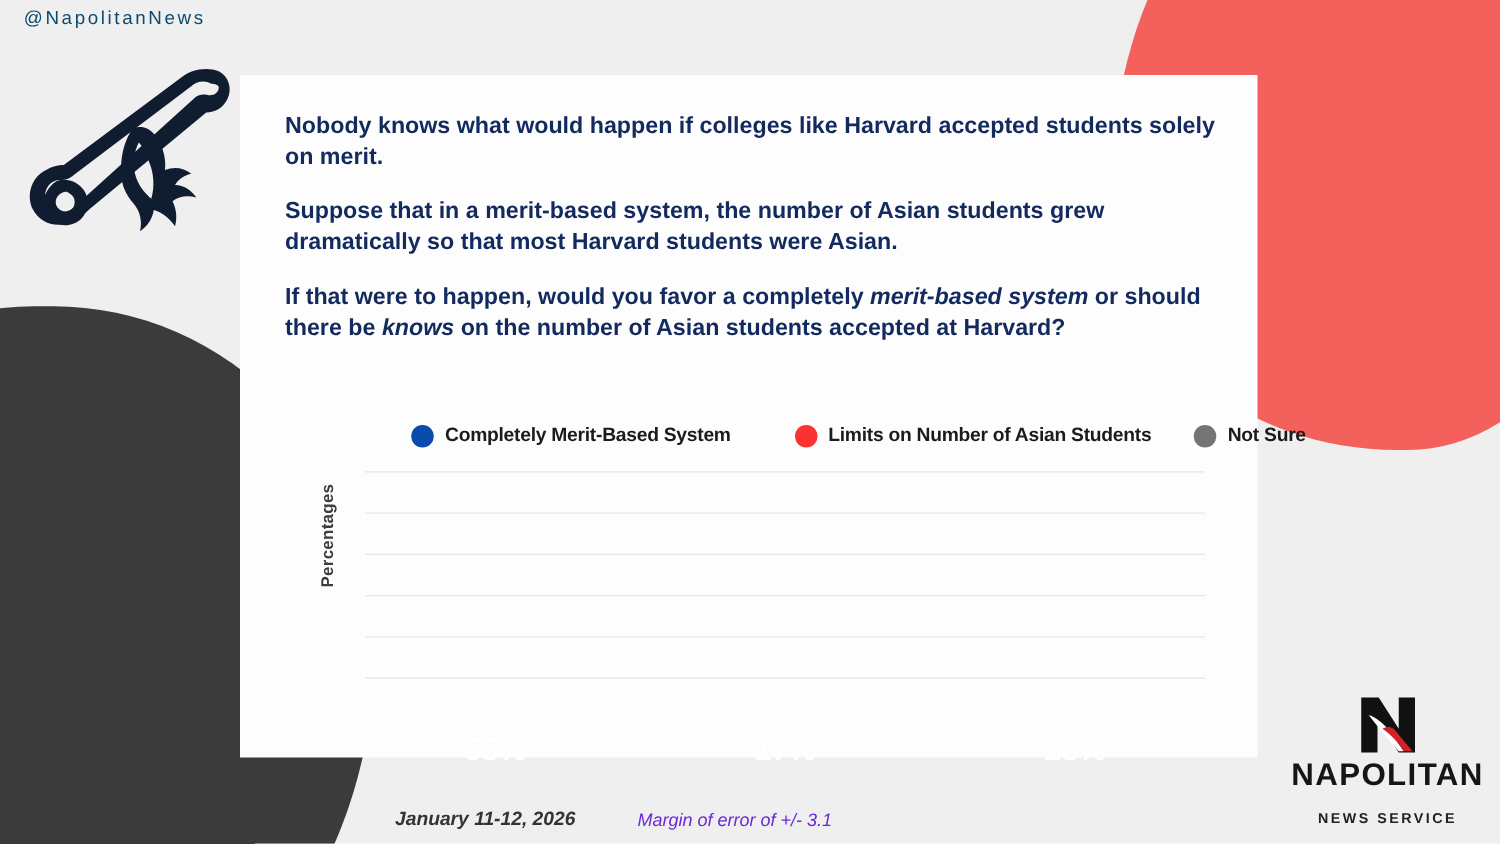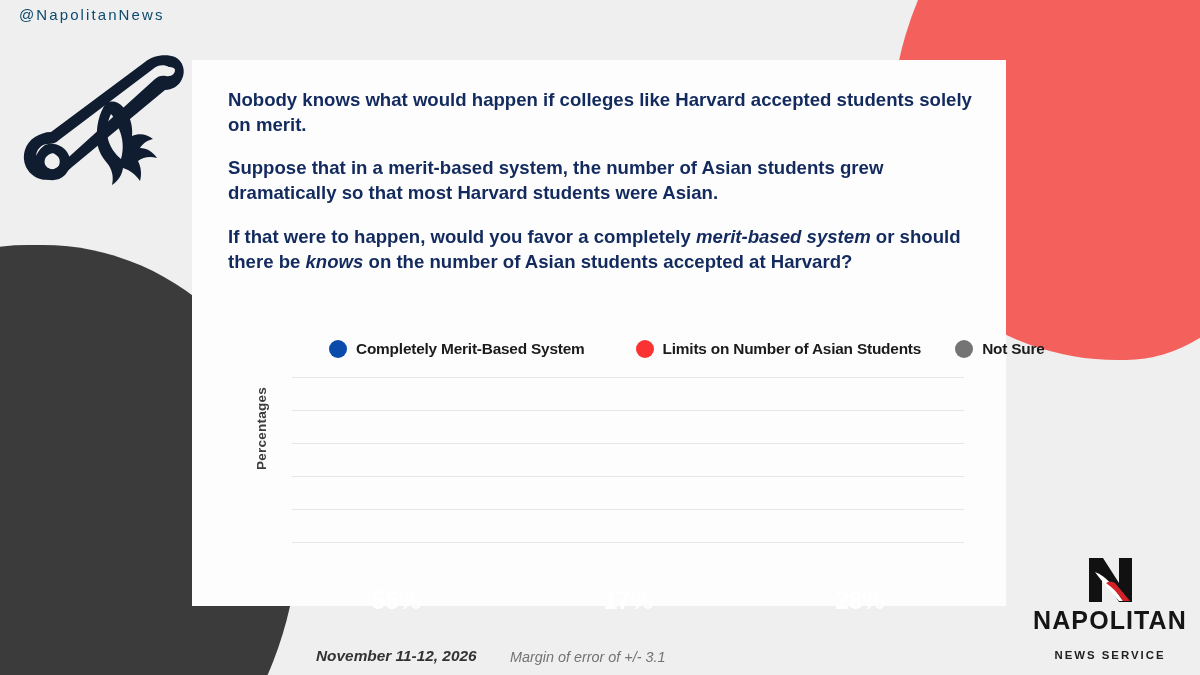--- a/index.html
+++ b/index.html
@@ -179,21 +179,21 @@
     font-style:italic;
     color:#333333;
     z-index:6;
     white-space:nowrap;
   }
   .footer-moe {
     position:absolute;
     left:510px; top:649px;
     font-size:14.4px;
     font-style:italic;
-    color:#737373;
+    color:#6d28d9;
     z-index:6;
     white-space:nowrap;
   }
 
   
   .brand {
     position:absolute;
     left:1030px; top:556px;
     width:160px;
     z-index:6;
@@ -285,21 +285,21 @@
             <div class="bar" style="height: 46.6667%; background: rgb(116, 116, 116);">
               <span class="bar-value">28%</span>
             </div>
           </div>
         </div>
       </div>
     </div>
 
   </div>
 
-  <div class="footer-date">November 11-12, 2026</div>
+  <div class="footer-date">January 11-12, 2026</div>
   <div class="footer-moe">Margin of error of +/- 3.1</div>
 
   <div class="brand">
     <svg class="brand-mark" viewBox="0 0 62 48" xmlns="http://www.w3.org/2000/svg">
       <path d="M10 2 H24 L40 27 V2 H53 V46 H40 L23 20 V46 H10 Z" fill="#111111"></path>
       <path d="M16 16 C22 18 28 23 33 29 L44 45 L40 45 L27 30 C23 25 19 20 16 16 Z" fill="#ffffff"></path>
       <path d="M27 27 C33 31 39 37 44 45 L51 45 L36 27 C33 25 30 25 27 27 Z" fill="#d42027"></path>
     </svg>
     <div class="brand-name">NAPOLITAN</div>
     <div class="brand-sub">NEWS SERVICE</div>

